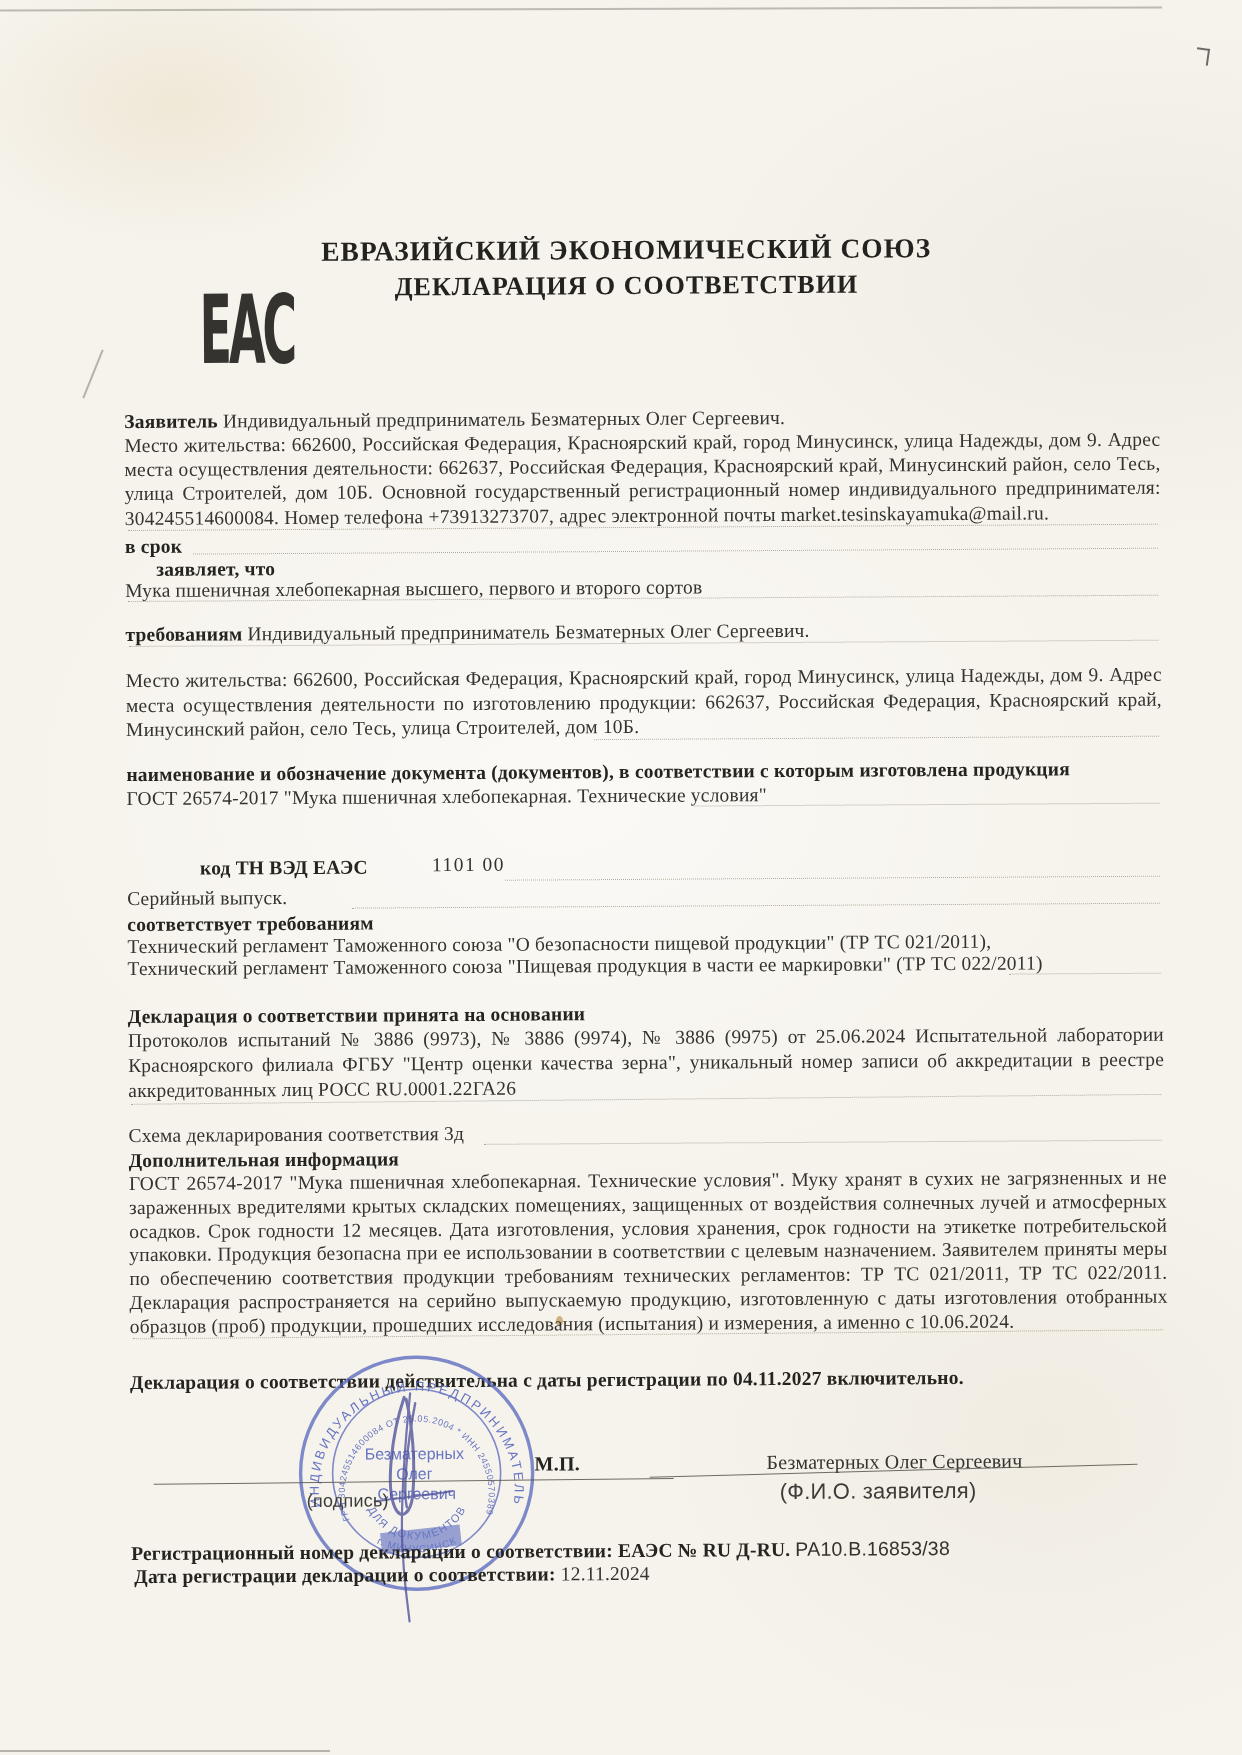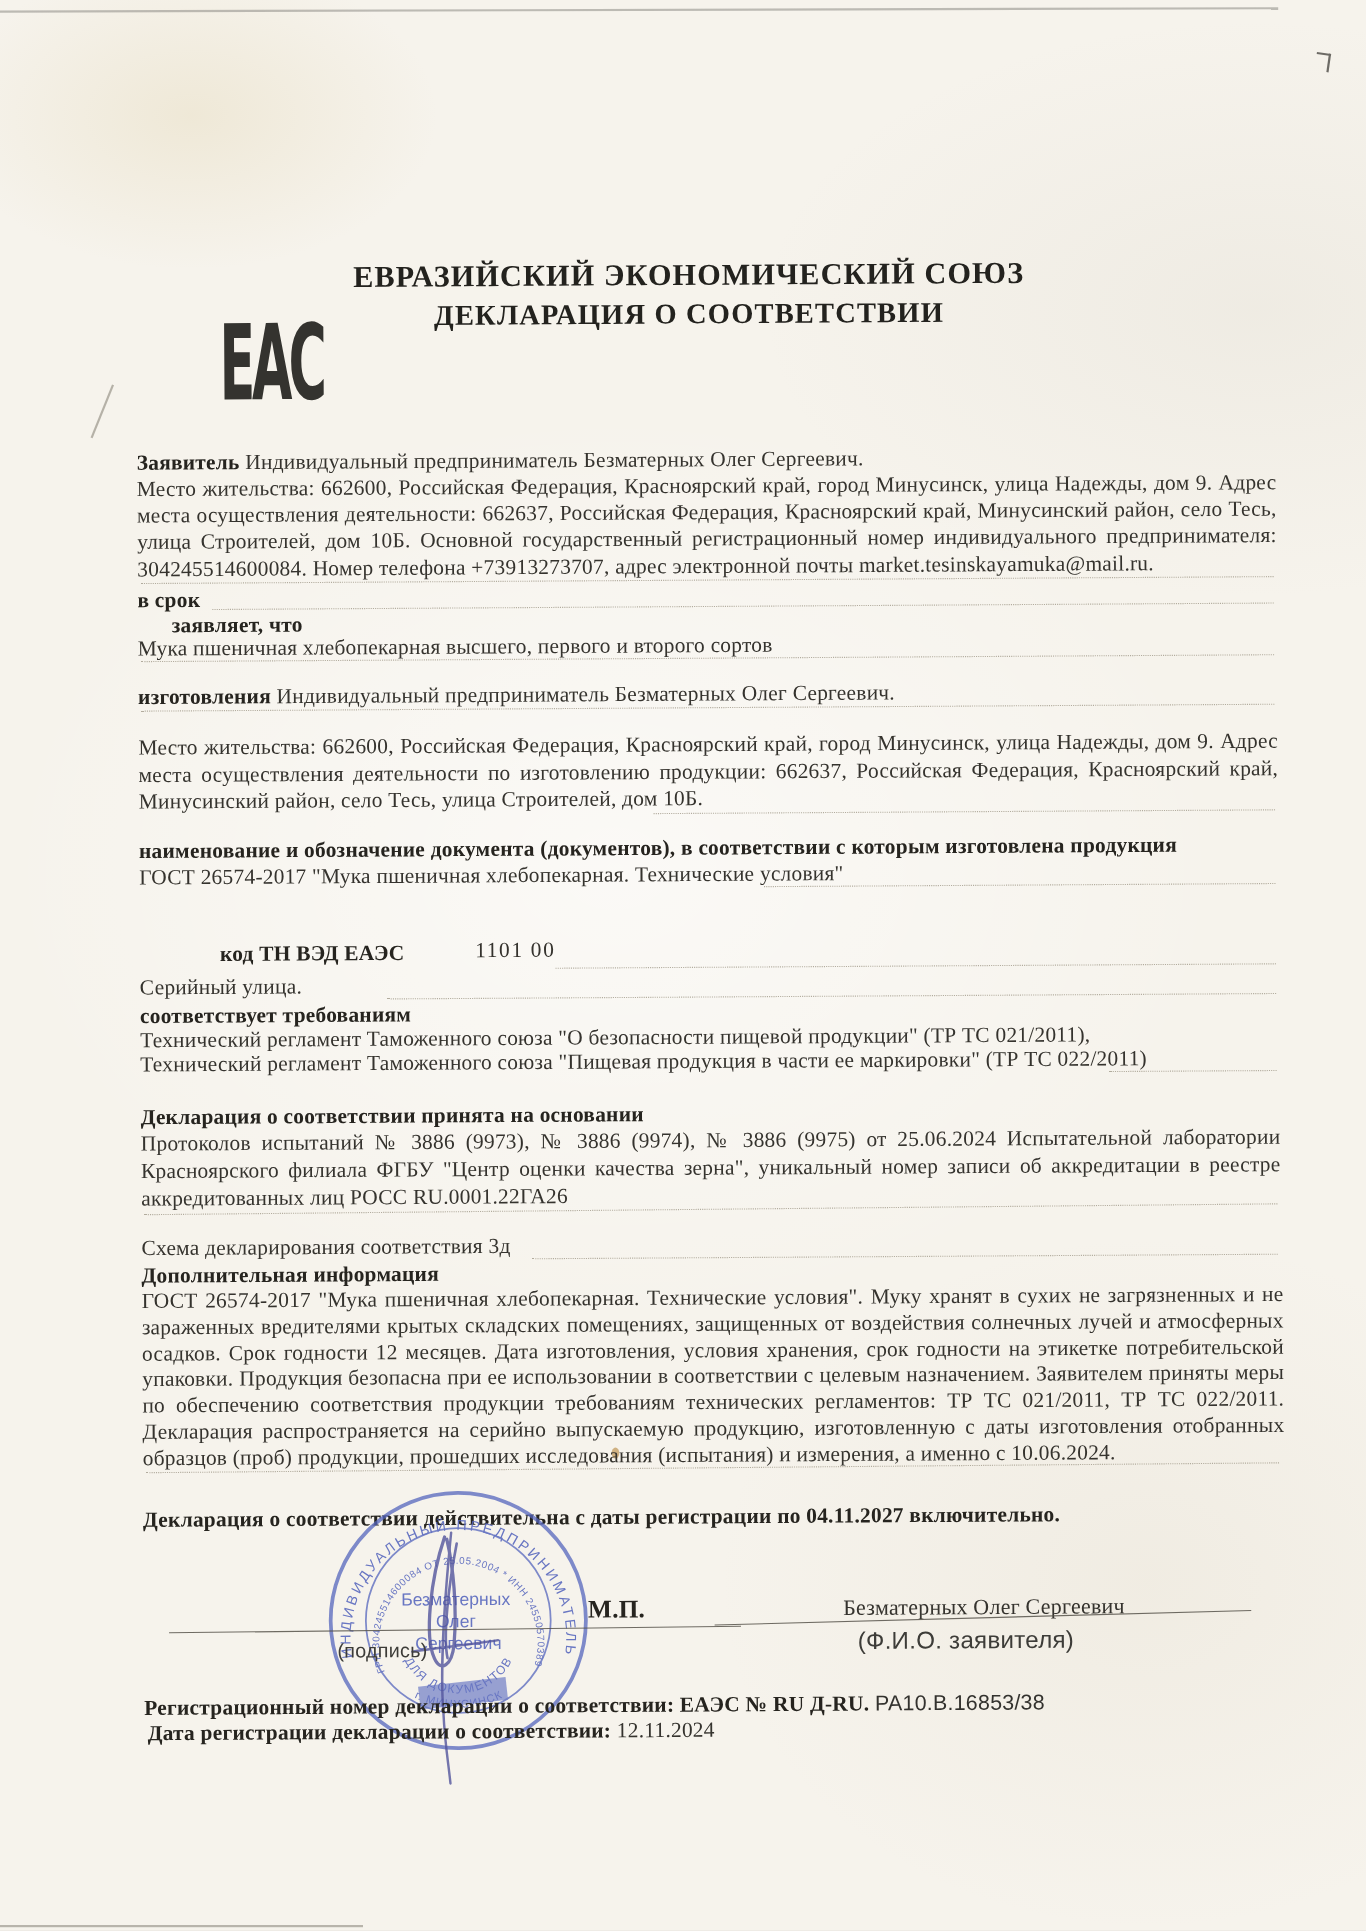--- a/index.html
+++ b/index.html
@@ -52,36 +52,36 @@
     <div class="dot" style="left:130px;top:527px;width:1030px;"></div>
 
     <div class="t b" style="left:127px;top:532px;">в срок</div>
     <div class="dot" style="left:195px;top:551px;width:965px;"></div>
 
     <div class="t b" style="left:127px;top:555px;margin-left:31px;">заявляет, что</div>
     <div class="t" style="left:127px;top:576px;">Мука пшеничная хлебопекарная высшего, первого и второго сортов</div>
     <div class="dot" style="left:130px;top:598px;width:1030px;"></div>
 
     <div class="t" style="left:127px;top:620px;">
-      <span class="b">изготовления</span>
+      <span class="b">требованиям</span>
       <span>Индивидуальный предприниматель Безматерных Олег Сергеевич.</span>
     </div>
     <div class="dot" style="left:130px;top:643px;width:1030px;"></div>
     <div class="t wrap" style="left:127px;top:666px;width:1036px;line-height:24.5px;">Место жительства: 662600, Российская Федерация, Красноярский край, город Минусинск, улица Надежды, дом 9. Адрес места осуществления деятельности по изготовлению продукции: 662637, Российская Федерация, Красноярский край, Минусинский район, село Тесь, улица Строителей, дом 10Б.</div>
     <div class="dot" style="left:595px;top:739px;width:565px;"></div>
 
     <div class="t b" style="left:127px;top:760px;">наименование и обозначение документа (документов), в соответствии с которым изготовлена продукция</div>
     <div class="t" style="left:127px;top:784px;">ГОСТ 26574-2017 "Мука пшеничная хлебопекарная. Технические условия"</div>
     <div class="dot" style="left:695px;top:806px;width:465px;"></div>
 
     <div class="t b" style="left:200px;top:854px;">код ТН ВЭД ЕАЭС</div>
     <div class="t" style="left:432px;top:852px;letter-spacing:1.5px;">1101 00</div>
     <div class="dot" style="left:505px;top:879px;width:655px;"></div>
 
-    <div class="t" style="left:127px;top:884px;">Серийный улица.</div>
+    <div class="t" style="left:127px;top:884px;">Серийный выпуск.</div>
     <div class="dot" style="left:352px;top:906px;width:808px;"></div>
 
     <div class="t b" style="left:127px;top:910px;">соответствует требованиям</div>
     <div class="t" style="left:127px;top:932px;">Технический регламент Таможенного союза "О безопасности пищевой продукции" (ТР ТС 021/2011),</div>
     <div class="t" style="left:127px;top:954px;">Технический регламент Таможенного союза "Пищевая продукция в части ее маркировки" (ТР ТС 022/2011)</div>
     <div class="dot" style="left:1008px;top:976px;width:152px;"></div>
 
     <div class="t b" style="left:127px;top:1002px;">Декларация о соответствии принята на основании</div>
     <div class="t wrap" style="left:127px;top:1025px;width:1036px;line-height:25px;">Протоколов испытаний № 3886 (9973), № 3886 (9974), № 3886 (9975) от 25.06.2024 Испытательной лаборатории Красноярского филиала ФГБУ "Центр оценки качества зерна", уникальный номер записи об аккредитации в реестре аккредитованных лиц РОСС RU.0001.22ГА26</div>
     <div class="dot" style="left:130px;top:1099px;width:1030px;transform:rotate(-0.2deg);"></div>
@@ -125,21 +125,21 @@
         <tspan x="128" y="150">Сергеевич</tspan>
       </text>
       <g stroke="#3c3f91" fill="none" opacity="0.8" stroke-linecap="round">
         <path stroke-width="3" d="M116,48 C103,86 97,138 106,158 C112,172 122,164 124,146 C127,112 124,76 118,50"></path>
         <path stroke-width="2.4" d="M127,54 C119,94 114,138 118,158"></path>
         <path stroke-width="2.2" d="M86,152 C104,149 140,146 164,142"></path>
         <path stroke-width="2.2" d="M122,44 C116,100 111,170 114,208 C115,234 118,252 120,272"></path>
       </g>
     </svg>
 
-    <div class="t b" style="left:531px;top:1451px;font-size:23px;">М.П.</div>
+    <div class="t b" style="left:531px;top:1451px;font-size:20px;">М.П.</div>
 
     <div class="solidline" style="left:150px;top:1481px;width:520px;transform:rotate(-0.3deg);transform-origin:left;"></div>
     <div class="t cap" style="left:303px;top:1487px;font-size:18px;">(подпись)</div>
 
     <div class="t" style="left:763px;top:1451px;font-size:20px;">Безматерных Олег Сергеевич</div>
     <div class="solidline" style="left:646px;top:1477px;width:488px;transform:rotate(-1.2deg);transform-origin:left;"></div>
     <div class="t cap" style="left:776px;top:1481px;font-size:22px;">(Ф.И.О. заявителя)</div>
 
     <div class="t" style="left:127px;top:1538px;">
       <span class="b">Регистрационный номер декларации о соответствии:</span>

